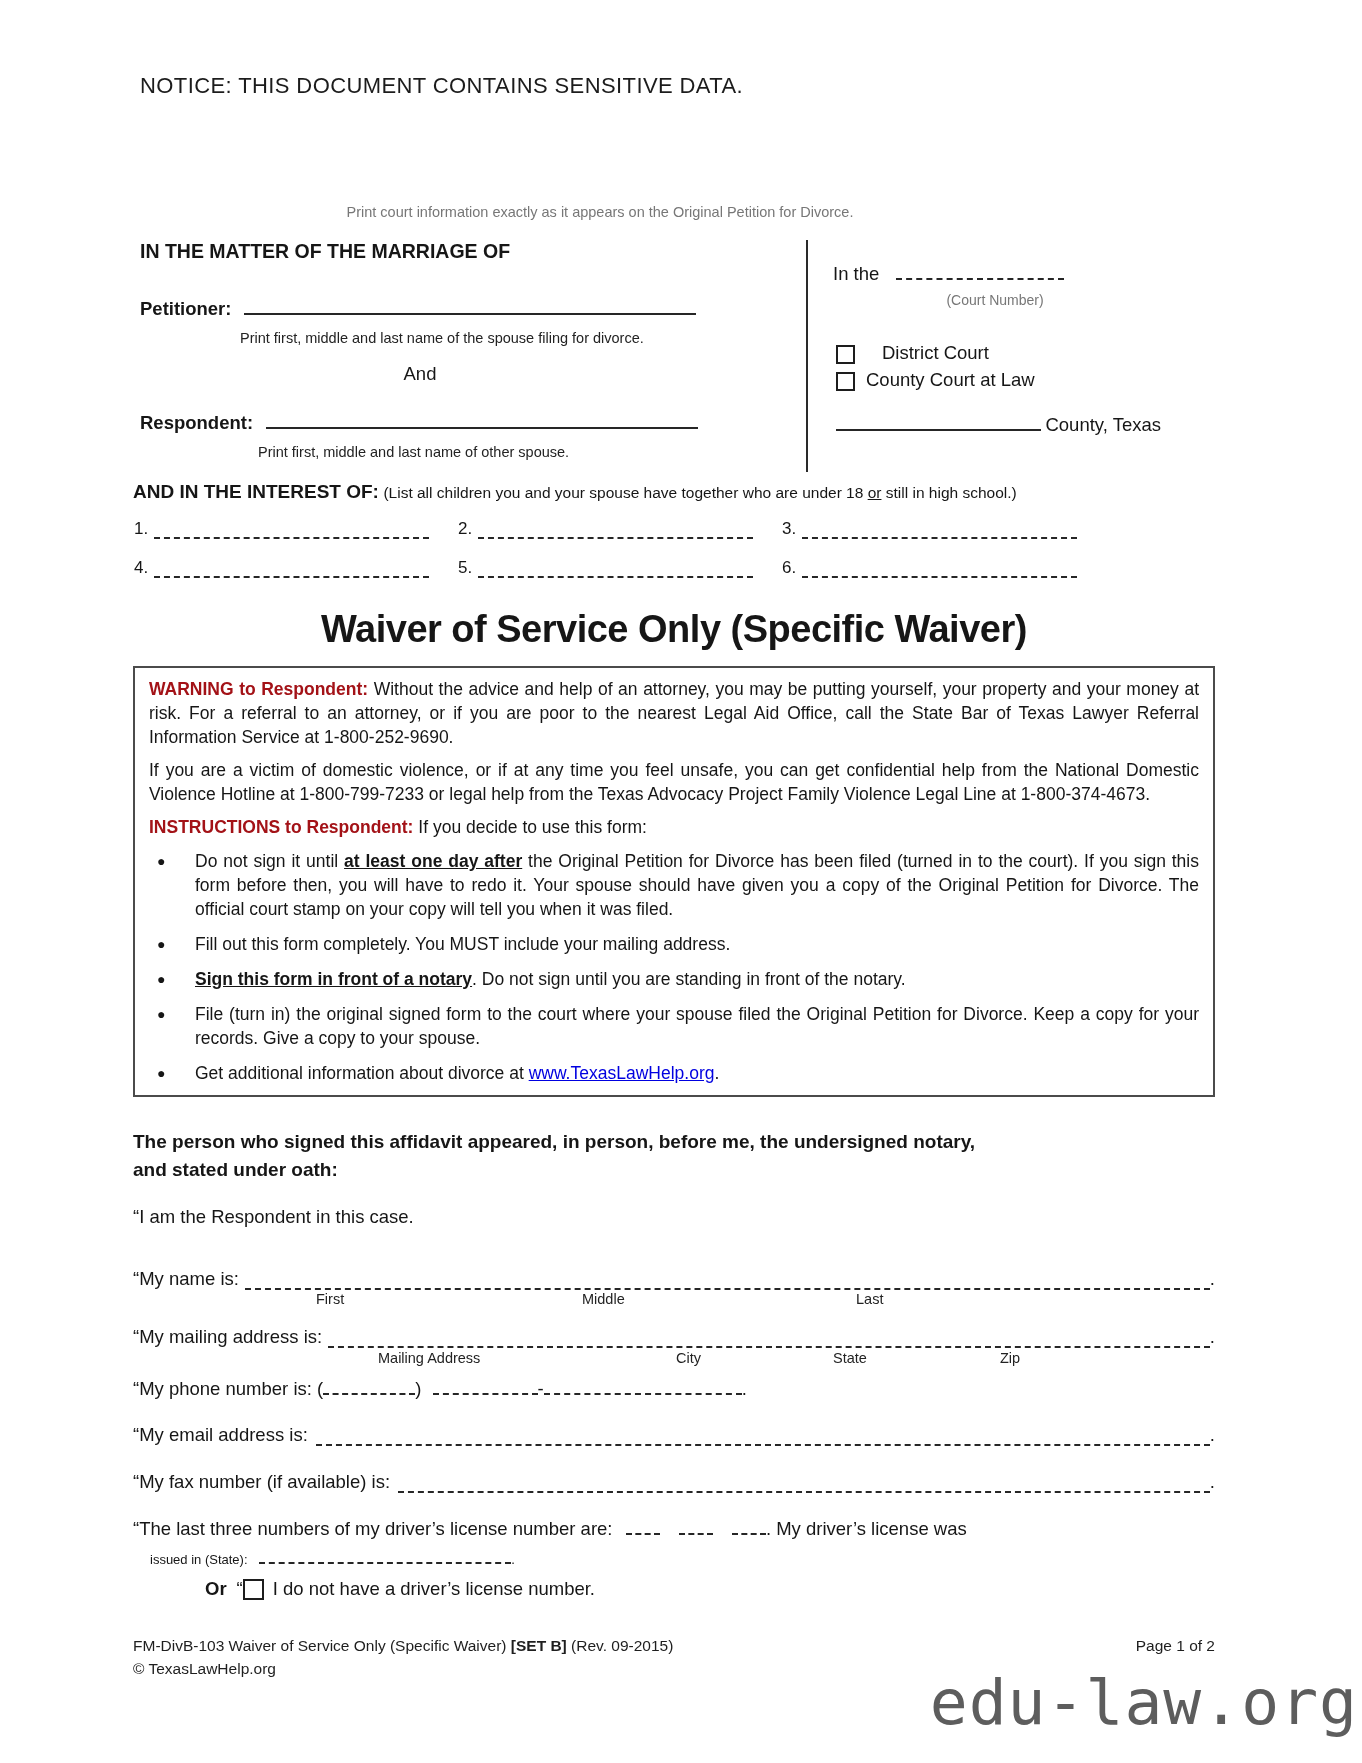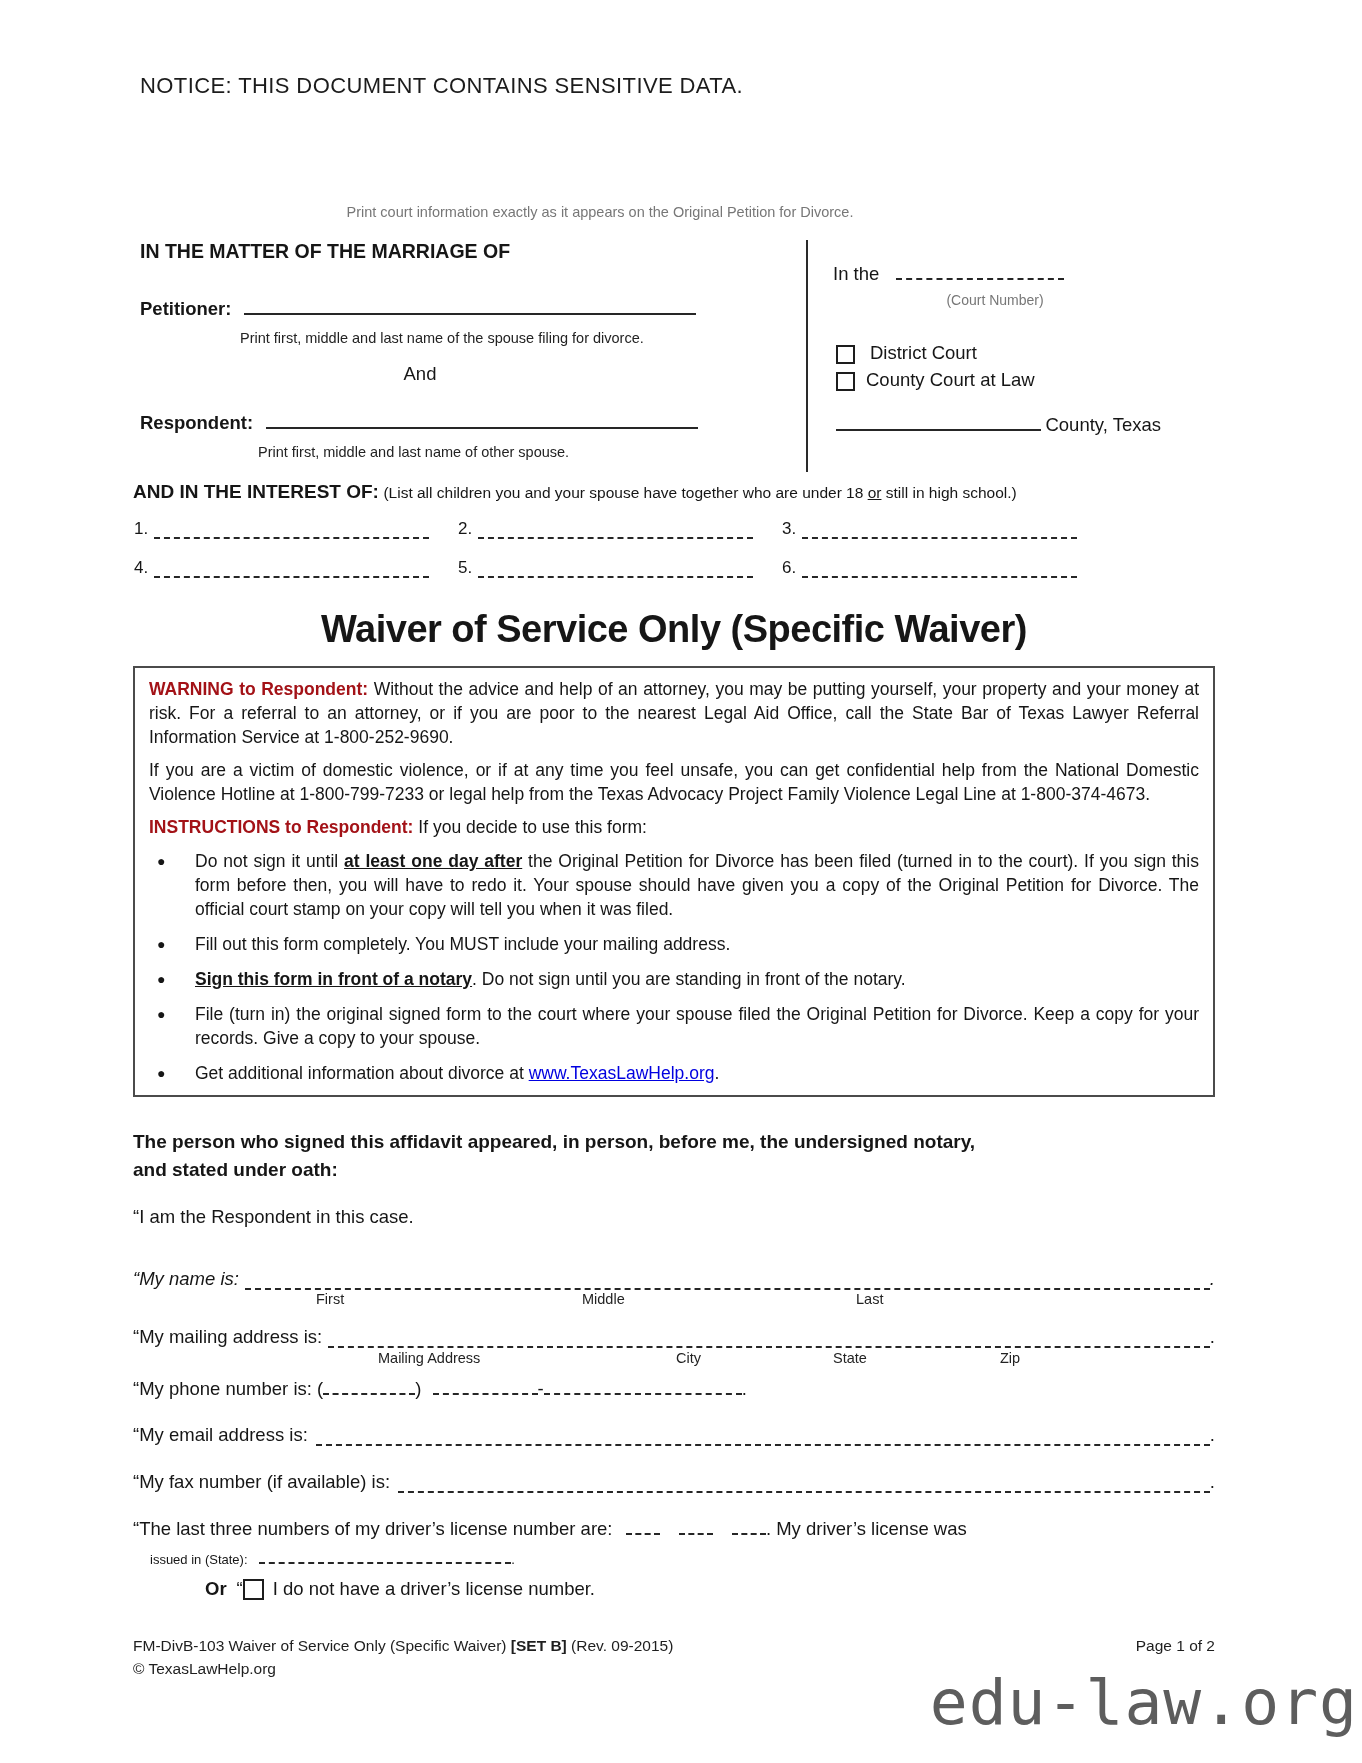--- a/index.html
+++ b/index.html
@@ -80,21 +80,21 @@
   <div class="abs vline" style="left:806px;top:240px;height:232px;"></div>
 
   <div class="abs" style="left:833px;top:263px;">
     <span class="txt">In the</span>
     <span class="bld" style="width:168px;margin-left:12px;"></span>
   </div>
   <div class="abs gray small-cap" style="left:905px;top:292px;width:180px;text-align:center;">(Court Number)</div>
 
   <div class="abs row" style="left:836px;top:342px;">
     <span class="checkbox"></span>
-    <span class="txt" style="margin-left:15px;">District Court</span>
+    <span class="txt" style="margin-left:27px;">District Court</span>
   </div>
   <div class="abs row" style="left:836px;top:369px;">
     <span class="checkbox"></span>
     <span class="txt" style="margin-left:11px;">County Court at Law</span>
   </div>
 
   <div class="abs" style="left:836px;top:414px;">
     <span class="bl" style="width:205px;"></span>
     <span class="txt">County, Texas</span>
   </div>
@@ -144,21 +144,21 @@
     </ul>
   </div>
 
   <div class="abs notary-h" style="left:133px;top:1128px;width:1090px;">
     <div>The person who signed this affidavit appeared, in person, before me, the undersigned notary,</div>
     <div>and stated under oath:</div>
   </div>
 
   <div class="abs txt" style="left:133px;top:1206px;">“I am the Respondent in this case.</div>
 
-  <div class="abs row" style="left:133px;top:1268px;width:1082px;font-style:italic;">
+  <div class="abs row" style="left:133px;top:1268px;width:1082px;">
     <span>“My name is:</span>
     <span class="bld" style="flex:1;margin-left:6px;"></span>
     <span>.</span>
   </div>
   <div class="abs cap" style="left:316px;top:1291px;">First</div>
   <div class="abs cap" style="left:582px;top:1291px;">Middle</div>
   <div class="abs cap" style="left:856px;top:1291px;">Last</div>
 
   <div class="abs row" style="left:133px;top:1326px;width:1082px;">
     <span>“My mailing address is:</span>

